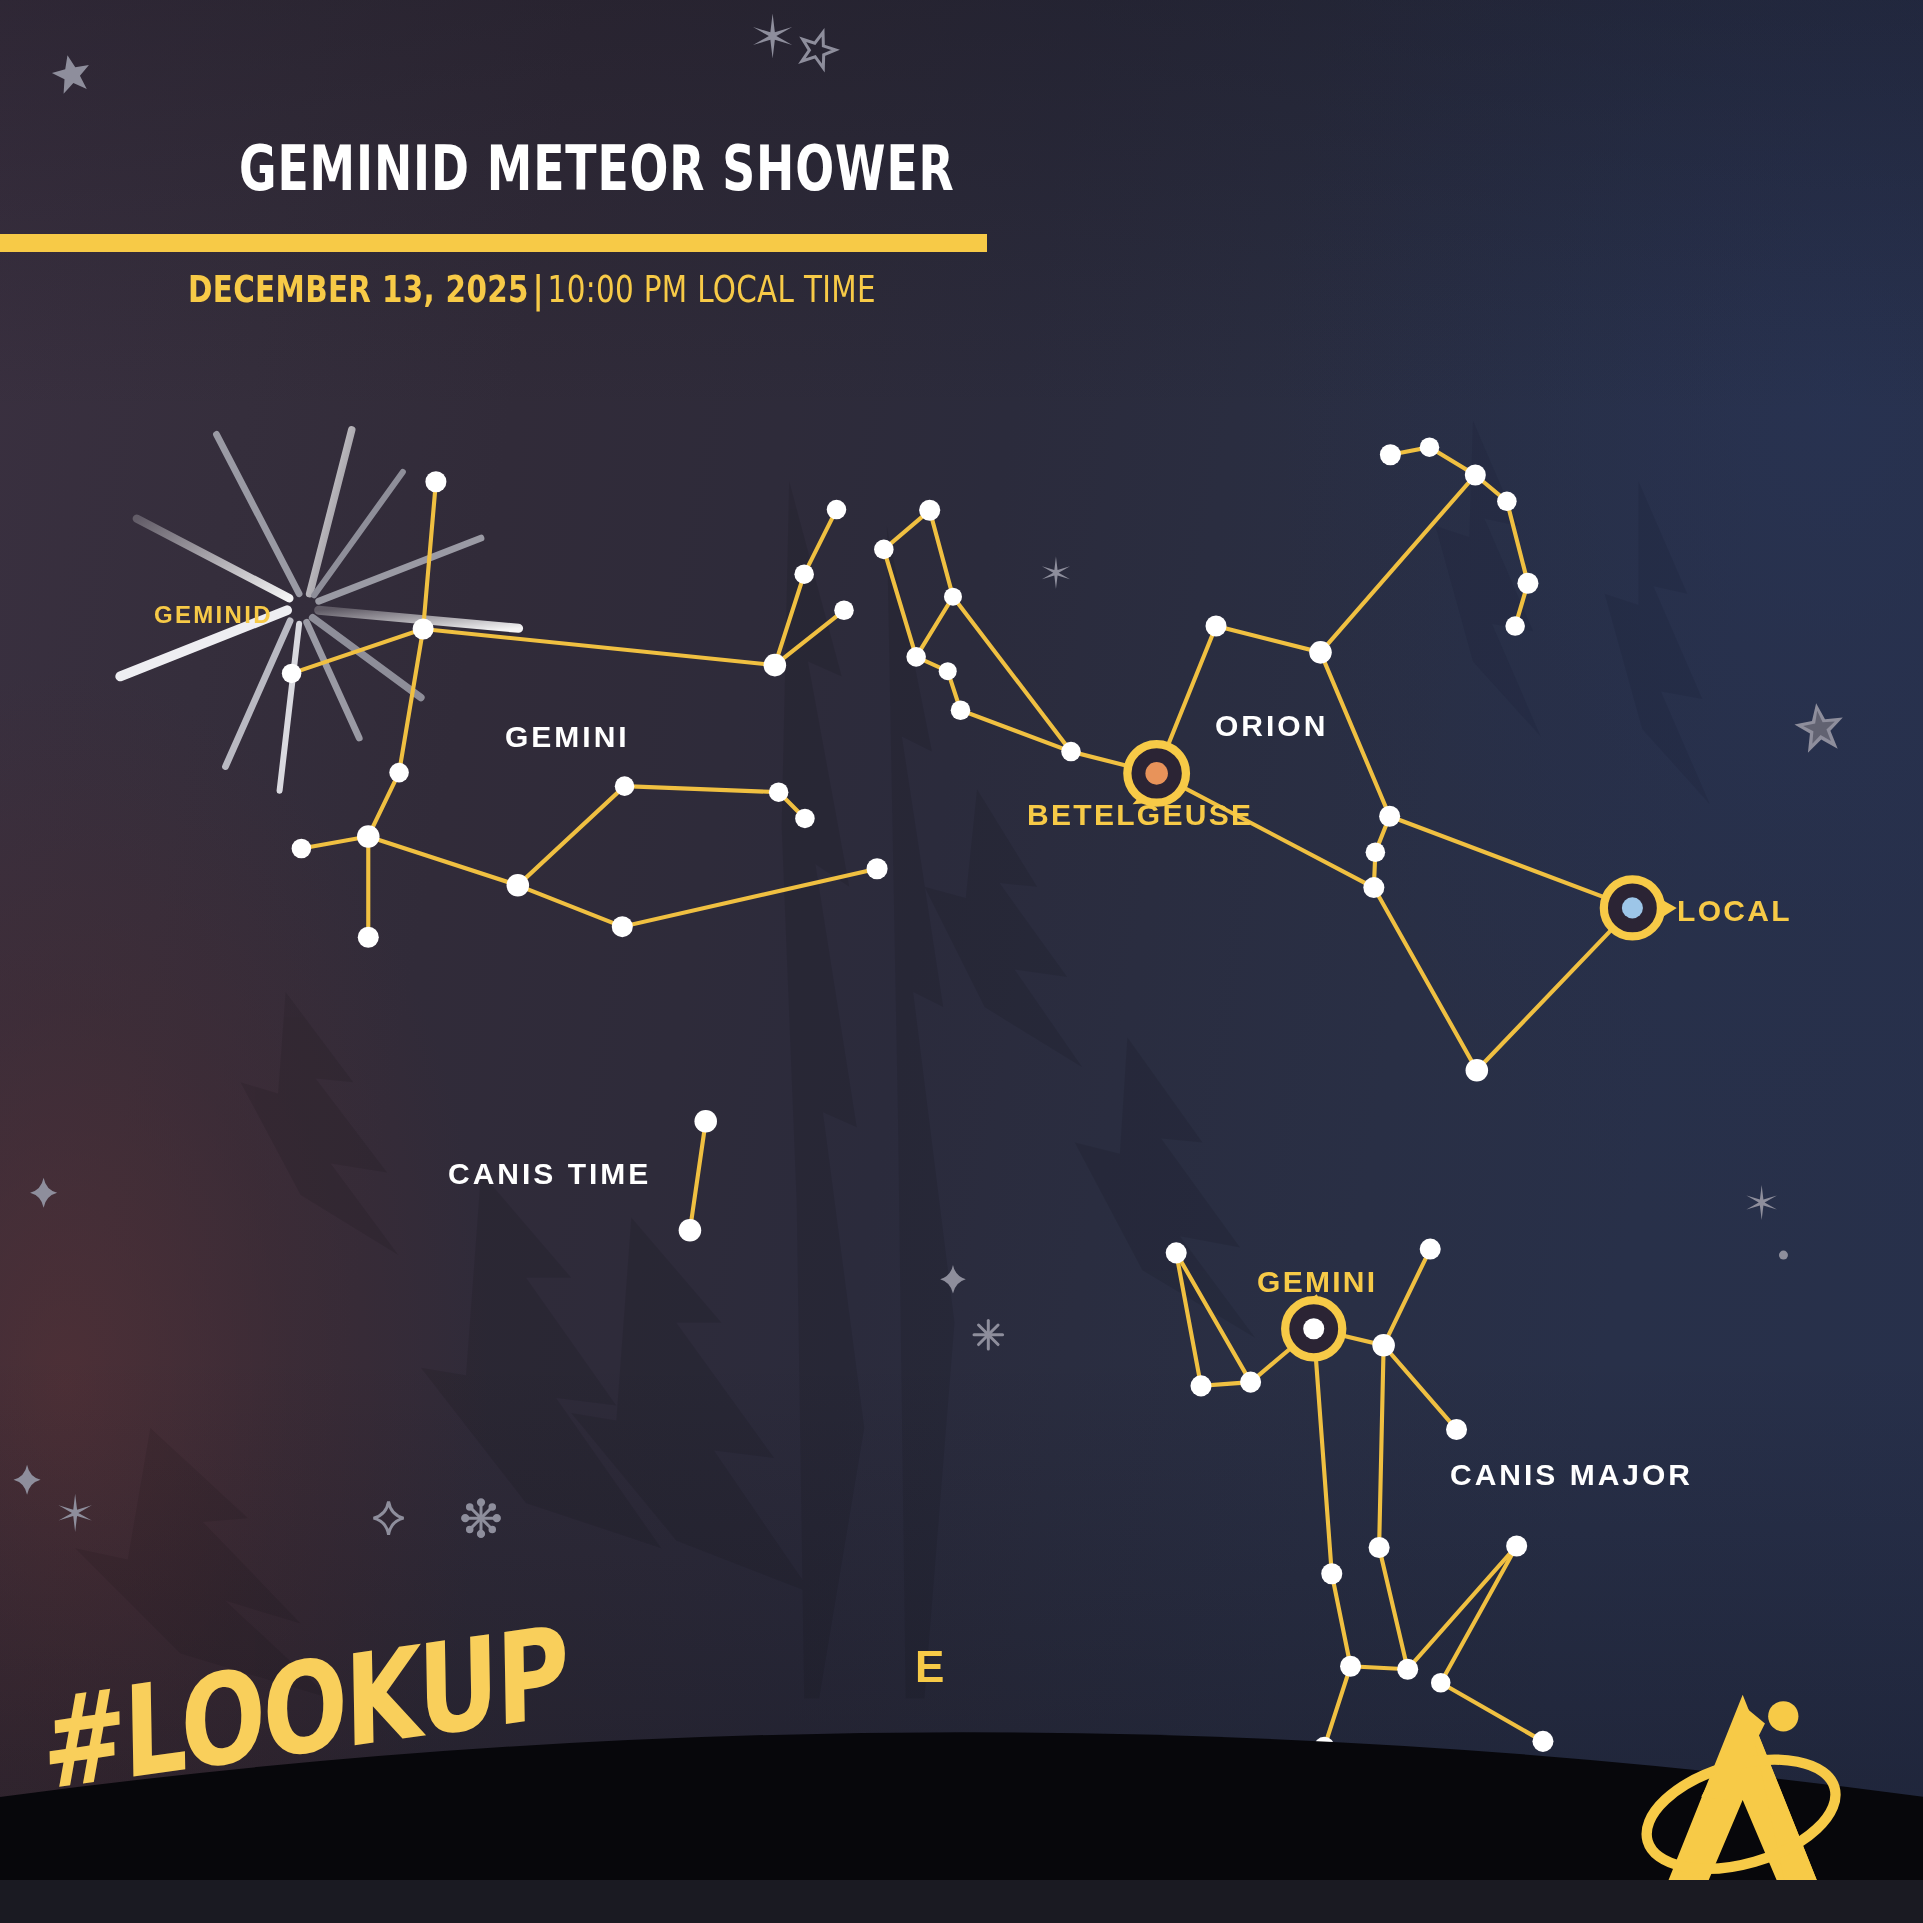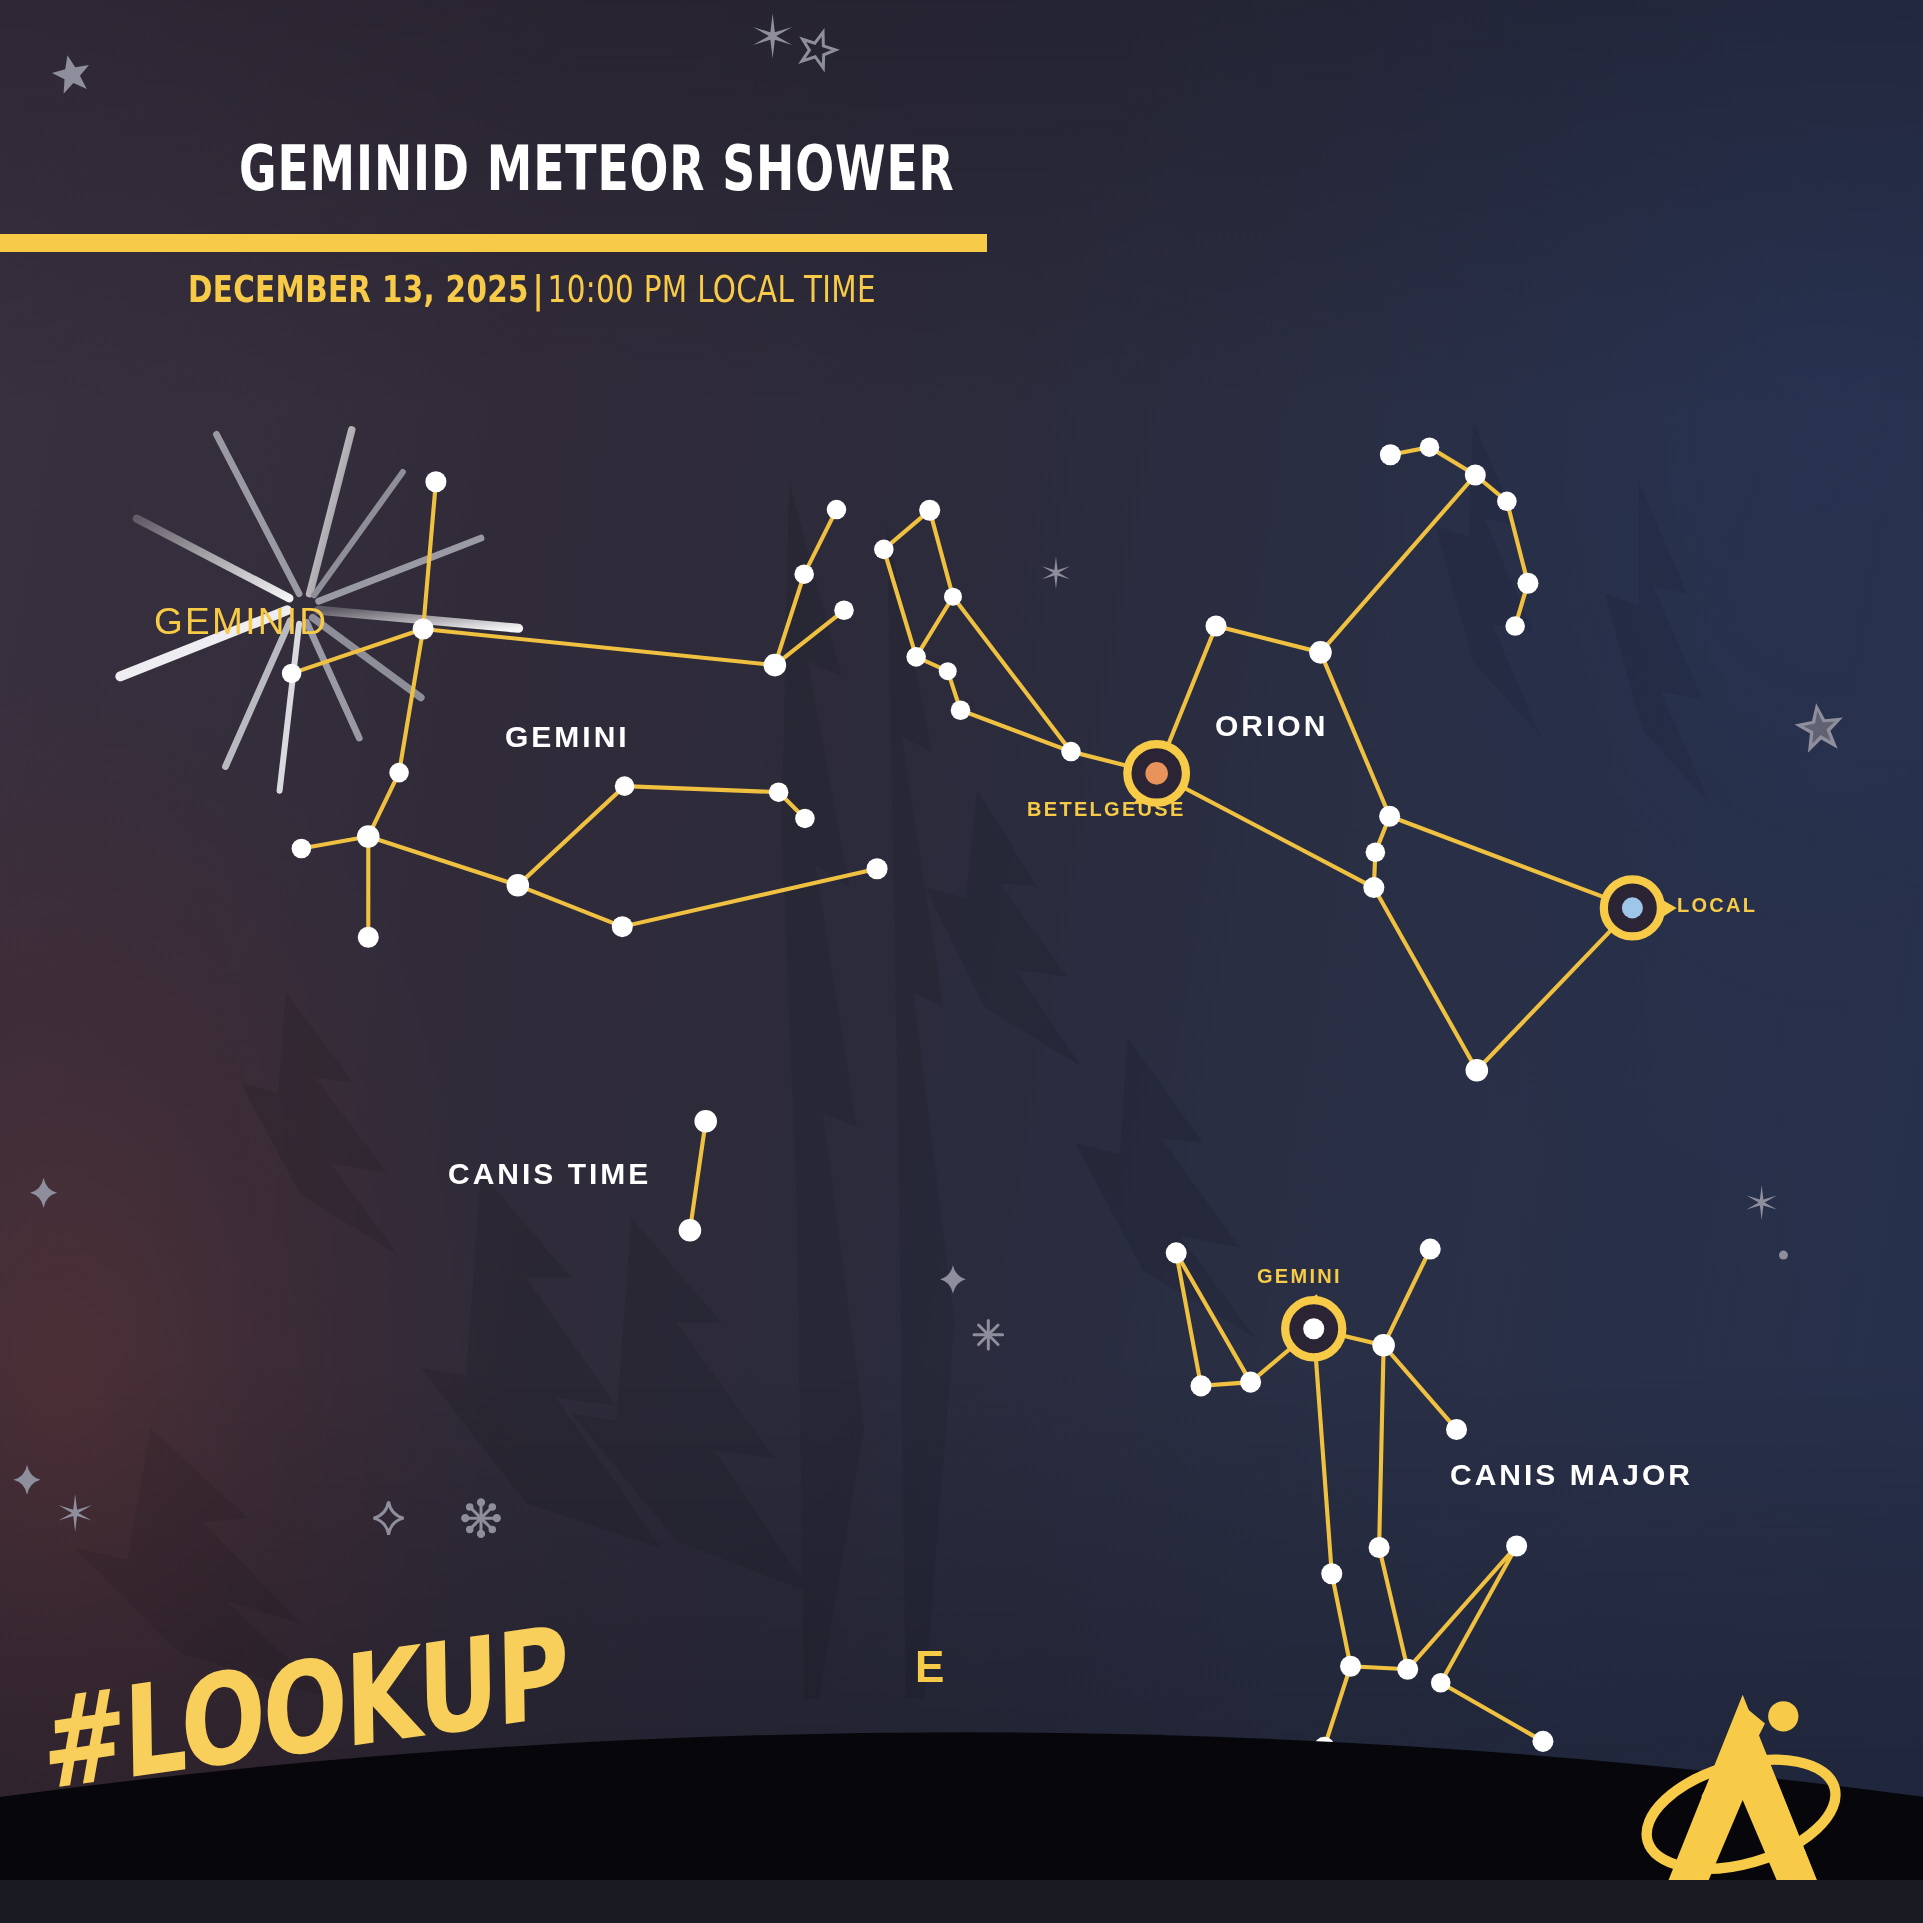--- a/index.html
+++ b/index.html
@@ -90,30 +90,30 @@
     white-space:nowrap;
     font-size:30px;
   }
   .sname {
     position:absolute;
     font-family:"Liberation Sans", sans-serif;
     font-weight:bold;
     color:#f7ca47;
     letter-spacing:2.3px;
     white-space:nowrap;
-    font-size:20px;
+    font-size:30px;
   }
   .radname {
     position:absolute;
     font-family:"Liberation Sans", sans-serif;
-    font-weight:normal;
+    font-weight:bold;
     color:#f7ca47;
     letter-spacing:2.3px;
     white-space:nowrap;
-    font-size:37px;
+    font-size:24px;
   }
   .compass {
     position:absolute;
     font-family:"Liberation Sans", sans-serif;
     font-weight:bold;
     color:#f7ca47;
     font-size:44px;
   }
 
   

